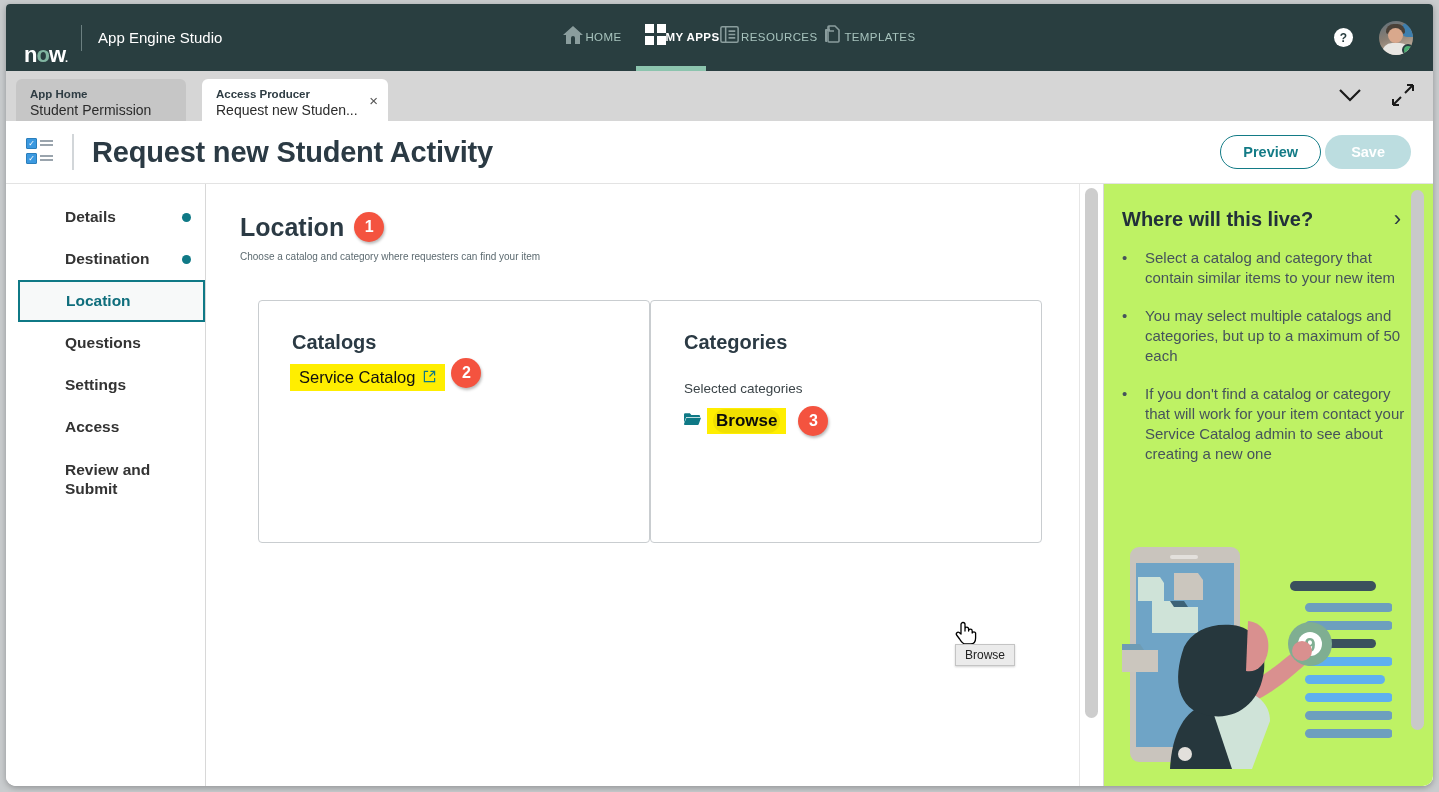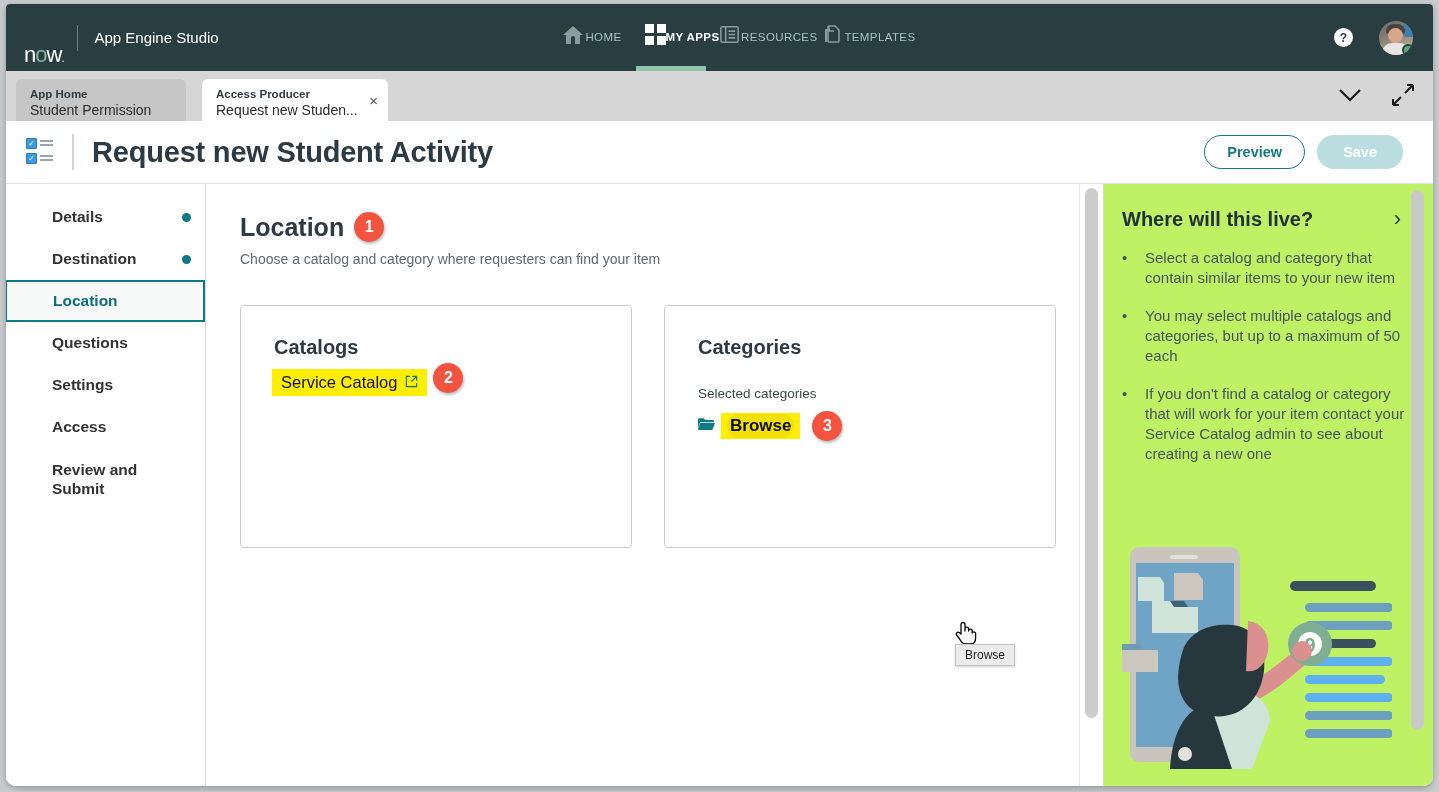--- a/index.html
+++ b/index.html
@@ -19,21 +19,21 @@
   }
 
   
   .topnav {
     position: relative;
     height: 67px; background: #293e40;
     display: flex; align-items: center;
   }
   .brand { display: flex; align-items: center; padding-left: 18px; }
   .now-logo {
-    font-size: 22px; font-weight: normal; color: #fff;
+    font-size: 22px; font-weight: bold; color: #fff;
     letter-spacing: -1px; line-height: 1;
     position: relative; top: -1px; margin-top: 36px;
   }
   .now-logo .o { color: #81b5a1; }
   .brand-divider {
     width: 1px; height: 26px; background: #6b7f80;
     margin: 0 16px 0 14px;
   }
   .brand-title { color: #fff; font-size: 15px; }
 
@@ -149,21 +149,21 @@
     display: block; width: 13px; height: 2px;
     background: #9aa4ad; margin-bottom: 2px;
   }
   .title-divider {
     width: 2px; height: 36px; background: #d2d6d9; margin-right: 18px;
   }
   .page-title {
     font-size: 29px; font-weight: bold; color: #2b3a44; letter-spacing: -.2px;
   }
   .title-actions {
-    position: absolute; right: 30px; display: flex; align-items: center; gap: 12px;
+    position: absolute; right: 22px; display: flex; align-items: center; gap: 4px;
   }
   .btn-preview {
     border: 1px solid #137b86; color: #137b86; background: #fff;
     border-radius: 18px; padding: 8px 22px; font-size: 14.5px;
     font-weight: bold; cursor: pointer;
   }
   .btn-save {
     border: none; background: #bcdde0; color: #fff;
     border-radius: 18px; padding: 9px 26px; font-size: 14.5px;
     font-weight: bold; cursor: default;
@@ -172,20 +172,21 @@
   
   .body-area {
     display: flex; height: 602px; background: #fff;
     position: relative;
   }
 
   .sidebar {
     width: 200px; flex: 0 0 200px;
     background: #fff; border-right: 1px solid #d8d8d8;
     padding-top: 12px;
+    padding-left: 13px;
   }
   .side-item {
     height: 42px; display: flex; align-items: center;
     justify-content: space-between;
     padding: 0 14px 0 46px; font-size: 15.5px;
     font-weight: bold; color: #333; cursor: pointer;
     white-space: nowrap; overflow: hidden;
   }
   .side-item.tall { height: 62px; white-space: normal; line-height: 1.25; }
   .side-item.active {
@@ -204,24 +205,24 @@
   .sec-head { display: flex; align-items: center; gap: 10px; }
   .sec-title { font-size: 25px; font-weight: bold; color: #2b3a44; }
   .badge {
     width: 30px; height: 30px; border-radius: 50%;
     background: #f4533f; color: #fff; font-size: 16px;
     font-weight: bold; display: flex; align-items: center;
     justify-content: center;
     box-shadow: 1px 2px 3px rgba(0,0,0,.28);
   }
   .sec-sub {
-    margin-top: 9px; font-size: 14px; color: #5c6a70;
-  }
-
-  .cards { display: flex; gap: 32px; margin-top: 38px; }
+    margin-top: 9px; font-size: 10px; color: #5c6a70;
+  }
+
+  .cards { display: flex; margin-top: 38px; margin-left: 18px; }
   .card {
     width: 392px; height: 243px;
     border: 1px solid #c9cdd0; border-radius: 4px;
     padding: 30px 0 0 33px; position: relative; background: #fff;
   }
   .card-title { font-size: 20px; font-weight: bold; color: #2b3a44; }
   .card-sub {
     margin-top: 27px; font-size: 13.5px; color: #3b4448;
     display: flex; align-items: center; gap: 7px;
   }

